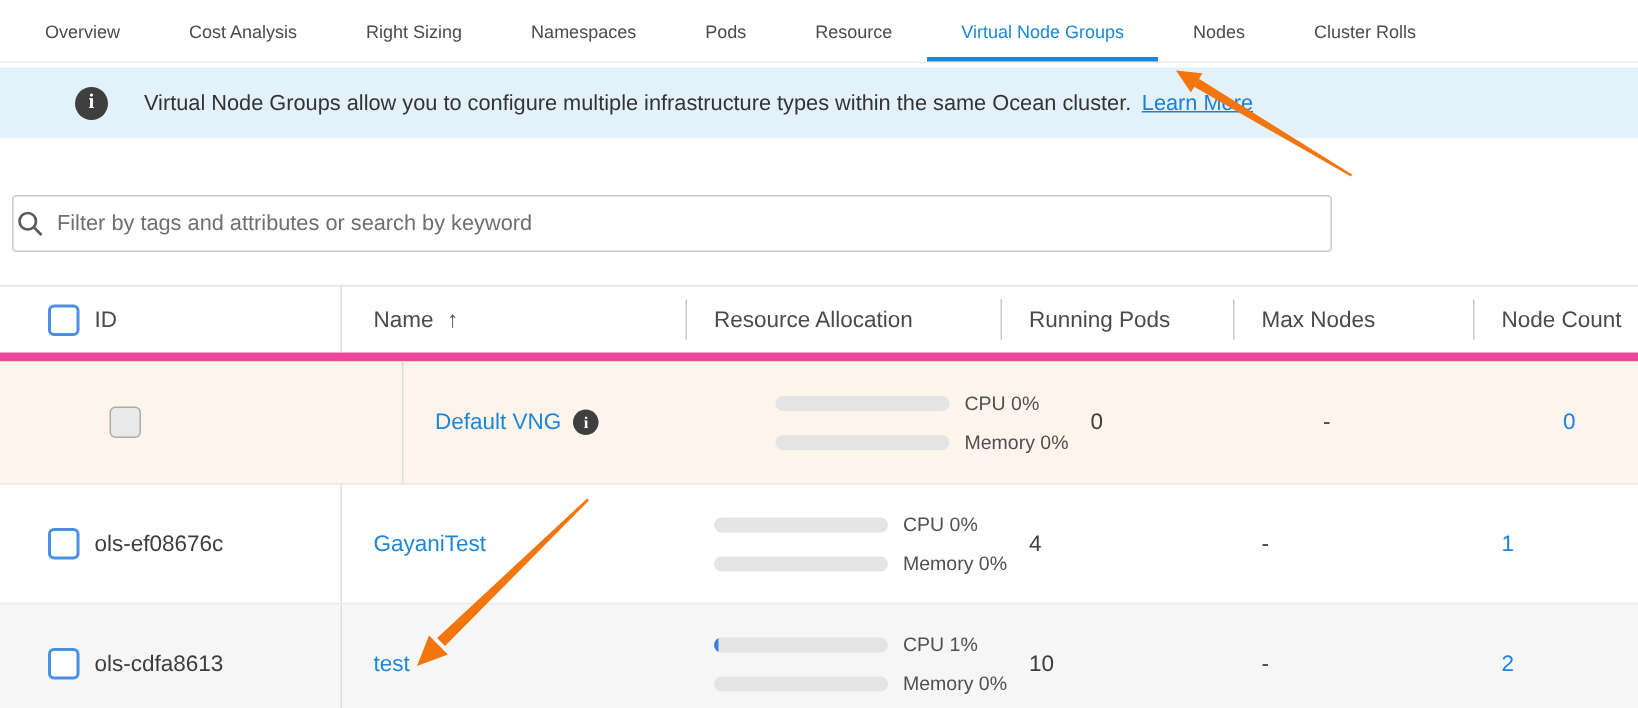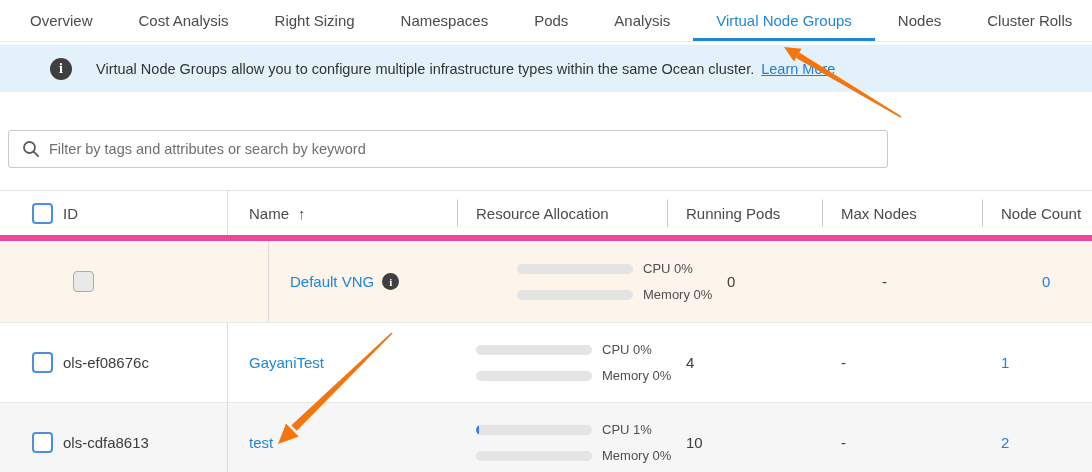--- a/index.html
+++ b/index.html
@@ -3,29 +3,29 @@
 <meta charset="utf-8">
 <style>
   * { margin:0; padding:0; box-sizing:border-box; }
   html,body { background:#fff; }
   body {
     width:1092px; height:472px; overflow:hidden; position:relative;
     font-family:"Liberation Sans","DejaVu Sans",sans-serif; color:#3d3d3d;
   }
   
   .tabbar { display:flex; height:42px; border-bottom:1px solid #ececec; padding-left:7px; background:#fff; }
-  .tab { display:flex; align-items:center; padding:0 23px; font-size:15px; color:#4b4b4b; cursor:pointer; white-space:nowrap; }
+  .tab { display:flex; align-items:center; padding:0 23px; font-size:12px; color:#4b4b4b; cursor:pointer; white-space:nowrap; }
   .tab.active { color:#1e87d5; box-shadow:inset 0 -3px 0 #1e87d5; }
   
   .banner { margin-top:3px; height:47px; background:#e3f1fb; display:flex; align-items:center; padding-left:50px; }
   .info-circle { width:22px; height:22px; border-radius:50%; background:#3f3f3f; color:#fff; display:flex; align-items:center; justify-content:center; font-size:14px; font-weight:bold; font-family:"Liberation Serif","DejaVu Serif",serif; flex:none; }
   .banner-text { margin-left:24px; font-size:14.5px; color:#333; }
   .banner-link { margin-left:7px; font-size:14.5px; color:#1f7ed0; text-decoration:underline; cursor:pointer; }
   
-  .searchbox { margin:38px 0 0 8px; width:880px; height:38px; border:1px solid #c9c9c9; border-radius:3px; display:flex; align-items:center; padding-left:13px; background:#fff; }
+  .searchbox { margin:38px 0 0 8px; width:880px; height:38px; border:1px solid #c9c9c9; border-radius:3px; display:flex; align-items:center; padding-left:2px; background:#fff; }
   .searchbox svg { flex:none; }
   .search-input { border:none; outline:none; flex:1; height:100%; margin-left:9px; font-size:14.5px; color:#333; font-family:inherit; background:transparent; }
   .search-input::placeholder { color:#6f6f6f; opacity:1; }
   
   .table { margin-top:22px; border-top:1px solid #e3e3e3; }
   .thead, .trow { display:grid; grid-template-columns:60px 168px 202px 210px 155px 160px 1fr; align-items:center; }
   .thead { height:50px; border-bottom:6px solid #ec4899; font-size:15px; color:#4a4a4a; }
   .cell { position:relative; height:100%; display:flex; align-items:center; }
   .col-id { padding-left:3px; border-right:1px solid #ddd; }
   .col-name { padding-left:21px; }
@@ -54,21 +54,21 @@
 </style>
 </head>
 <body>
 
 <nav class="tabbar">
   <div class="tab">Overview</div>
   <div class="tab">Cost Analysis</div>
   <div class="tab">Right Sizing</div>
   <div class="tab">Namespaces</div>
   <div class="tab">Pods</div>
-  <div class="tab">Analysis</div>
+  <div class="tab">Resource</div>
   <div class="tab active">Virtual Node Groups</div>
   <div class="tab">Nodes</div>
   <div class="tab">Cluster Rolls</div>
 
 </nav>
 
 <div class="banner">
   <span class="info-circle">i</span>
   <span class="banner-text">Virtual Node Groups allow you to configure multiple infrastructure types within the same Ocean cluster.</span>
   <a class="banner-link">Learn More</a>

